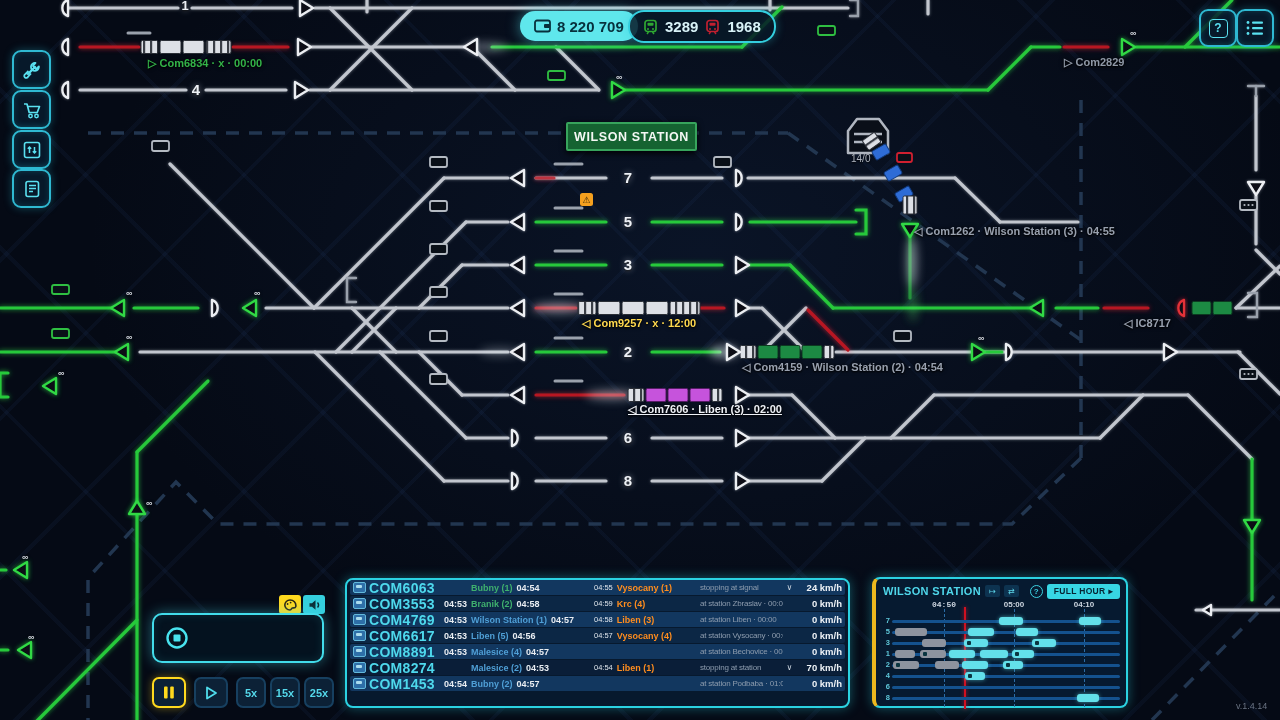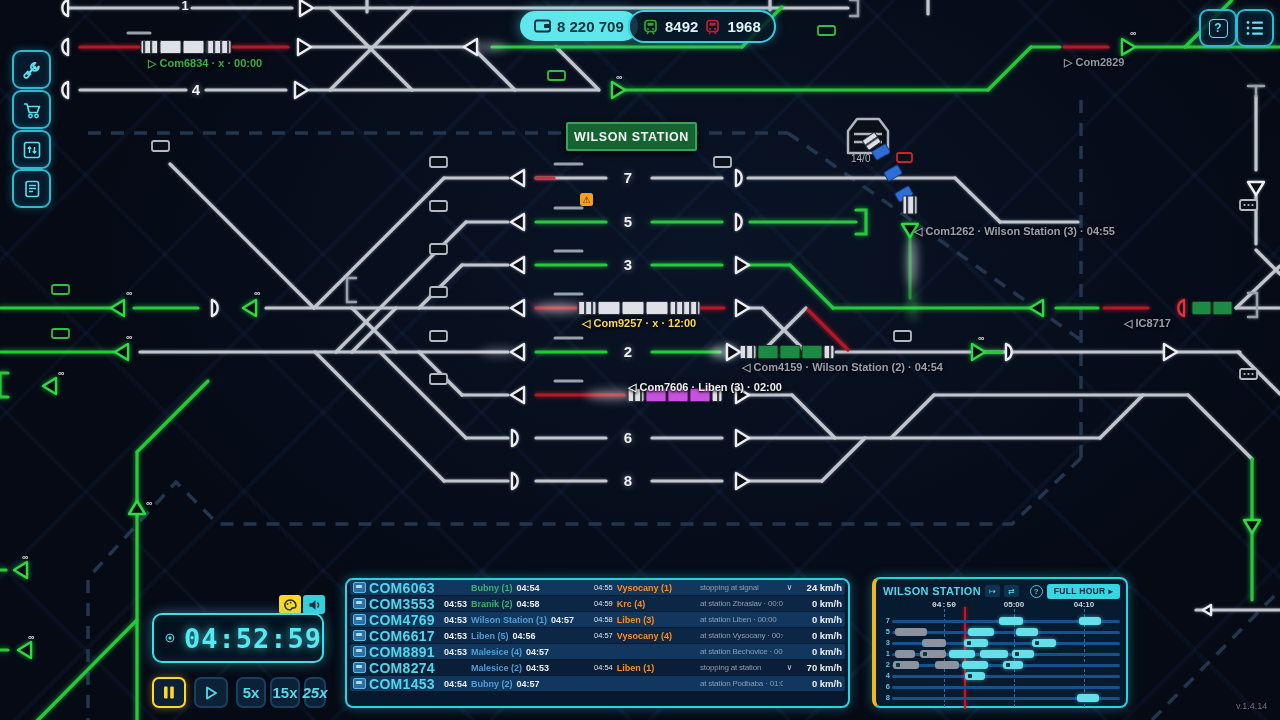--- a/index.html
+++ b/index.html
@@ -45,22 +45,22 @@
   #clockPanel{position:absolute;left:152px;top:613px;width:172px;height:50px;z-index:10;
           background:#04121f;border:2.5px solid #42dcea;border-radius:10px;
           box-shadow:0 0 14px rgba(66,220,234,.45), inset 0 0 10px rgba(66,220,234,.12);
           display:flex;align-items:center;gap:9px;padding-left:11px;box-sizing:border-box;}
   #clockTime{font-family:"DejaVu Sans Mono",monospace;font-weight:bold;font-size:27px;color:#54eaf4;
           letter-spacing:1px;text-shadow:0 0 10px rgba(84,234,244,.8);}
   .ctl{position:absolute;z-index:10;top:677px;height:31px;border-radius:7px;background:#0c2136;
        display:flex;align-items:center;justify-content:center;box-sizing:border-box;}
   #btnPause{left:152px;width:34px;border:2px solid #ffd91e;box-shadow:0 0 8px rgba(255,217,30,.4);}
   #btnPlay{left:194px;width:34px;border:2px solid #174060;}
-  .spd{border:2px solid #174060;color:#54d8ea;font-weight:bold;font-size:15px;}
-  #btn5x{left:236px;width:30px;} #btn15x{left:270px;width:30px;} #btn25x{left:304px;width:22px;font-style:italic;}
+  .spd{border:2px solid #174060;color:#54d8ea;font-weight:bold;font-size:11px;}
+  #btn5x{left:236px;width:30px;} #btn15x{left:270px;width:30px;} #btn25x{left:304px;width:30px;}
   
   #ovPanel{position:absolute;left:345px;top:578px;width:505px;height:130px;z-index:10;box-sizing:border-box;
         background:#07192e;border:2px solid #2bd2e2;border-radius:8px;overflow:hidden;
         box-shadow:0 0 12px rgba(43,210,226,.4);}
   #ovHead{height:21px;display:flex;align-items:center;gap:12px;padding:0 10px;}
   #ovTitle{color:#ffe982;font-weight:bold;font-size:12px;letter-spacing:.5px;text-shadow:0 0 5px rgba(255,230,130,.4);}
   #ovSort{display:flex;align-items:center;gap:5px;}
   #ovSortBox{width:11px;height:11px;border:1.5px solid #3fd9e8;border-radius:2px;background:#0a2a44;
         display:flex;align-items:center;justify-content:center;}
   #ovSortBox i{display:block;width:5px;height:5px;background:#ffd91e;}
@@ -414,21 +414,21 @@
 <div class="plat" style="left:616px;top:429px;width:24px;">6</div>
 <div class="plat" style="left:616px;top:472px;width:24px;">8</div>
 <div class="plat" style="left:188px;top:81px;width:16px;">4</div>
 <div class="plat" style="left:179px;top:-2px;width:12px;font-size:13px;">1</div>
 <div id="warn">⚠</div>
 <div id="depotlab">14/0</div>
 
 <div class="lab" style="left:148px;top:57px;color:#33b348;text-align:right;">▷ Com6834 · x · 00:00</div>
 <div class="lab" style="left:582px;top:317px;color:#ffd94e;">◁ Com9257 · x · 12:00</div>
 <div class="lab" style="left:742px;top:361px;color:#98a0ae;">◁ Com4159 · Wilson Station (2) · 04:54</div>
-<div class="lab" style="left:628px;top:381px;color:#eef1f6;">◁ Com7606 · Liben (3) · 02:00</div>
+<div class="lab" style="left:628px;top:403px;color:#eef1f6;text-decoration:underline;">◁ Com7606 · Liben (3) · 02:00</div>
 <div class="lab" style="left:914px;top:225px;color:#98a0ae;">◁ Com1262 · Wilson Station (3) · 04:55</div>
 <div class="lab" style="left:1064px;top:56px;color:#8f98a6;">▷ Com2829</div>
 <div class="lab" style="left:1124px;top:317px;color:#98a0ae;">◁ IC8717</div>
 
 <span class="inf" style="left:126px;top:288px;">∞</span>
 <span class="inf" style="left:254px;top:288px;">∞</span>
 <span class="inf" style="left:126px;top:332px;">∞</span>
 <span class="inf" style="left:616px;top:72px;">∞</span>
 <span class="inf" style="left:146px;top:498px;">∞</span>
 <span class="inf" style="left:22px;top:552px;">∞</span>
@@ -474,21 +474,21 @@
   <span>8 220 709</span>
 </div>
 <div id="counts">
   <svg width="15" height="16" viewBox="0 0 15 16">
     <rect x="2" y="1.5" width="11" height="11" rx="2.5" fill="none" stroke="#2fa832" stroke-width="1.7"></rect>
     <rect x="4.5" y="3.8" width="6" height="3" rx="0.8" fill="#2fa832"></rect>
     <circle cx="5" cy="10" r="1" fill="#2fa832"></circle>
       <circle cx="10" cy="10" r="1" fill="#2fa832"></circle>
     <path d="M4 15 L5.5 13 M11 15 L9.5 13" stroke="#2fa832" stroke-width="1.4"></path>
   </svg>
-  <span>8492</span>
+  <span>3289</span>
   <svg width="15" height="16" viewBox="0 0 15 16">
     <rect x="2" y="1.5" width="11" height="11" rx="2.5" fill="none" stroke="#c22030" stroke-width="1.7"></rect>
     <rect x="4.5" y="3.8" width="6" height="3" rx="0.8" fill="#c22030"></rect>
     <circle cx="5" cy="10" r="1" fill="#c22030"></circle>
       <circle cx="10" cy="10" r="1" fill="#c22030"></circle>
     <path d="M4 15 L5.5 13 M11 15 L9.5 13" stroke="#c22030" stroke-width="1.4"></path>
   </svg>
   <span>1968</span>
 </div>
 
@@ -517,21 +517,20 @@
   <svg width="13" height="12" viewBox="0 0 13 12">
     <path d="M1.5 4.2 H4 L7.5 1.2 V10.8 L4 7.8 H1.5 Z" fill="#0a2a32"></path>
     <path d="M9.5 3.5 a3.5 3.5 0 0 1 0 5" fill="none" stroke="#0a2a32" stroke-width="1.5"></path>
   </svg>
 </div>
 <div id="clockPanel">
   <svg width="24" height="24" viewBox="0 0 24 24">
     <circle cx="12" cy="12" r="9.5" fill="none" stroke="#48e2ee" stroke-width="2.4"></circle>
     <rect x="8.5" y="8.5" width="7" height="7" rx="1" fill="#48e2ee"></rect>
   </svg>
-  <span id="clockTime">04:52:59</span>
 </div>
 <div class="ctl" id="btnPause">
   <svg width="12" height="13" viewBox="0 0 12 13">
     <rect x="1" y="0.5" width="3.6" height="12" rx="1" fill="#ffd91e"></rect>
       <rect x="7.2" y="0.5" width="3.6" height="12" rx="1" fill="#ffd91e"></rect>
   </svg>
 </div>
 <div class="ctl" id="btnPlay">
   <svg width="14" height="14" viewBox="0 0 14 14">
     <path d="M3 1.5 L12 7 L3 12.5 Z" fill="none" stroke="#4fdcec" stroke-width="1.8" stroke-linejoin="round"></path>

